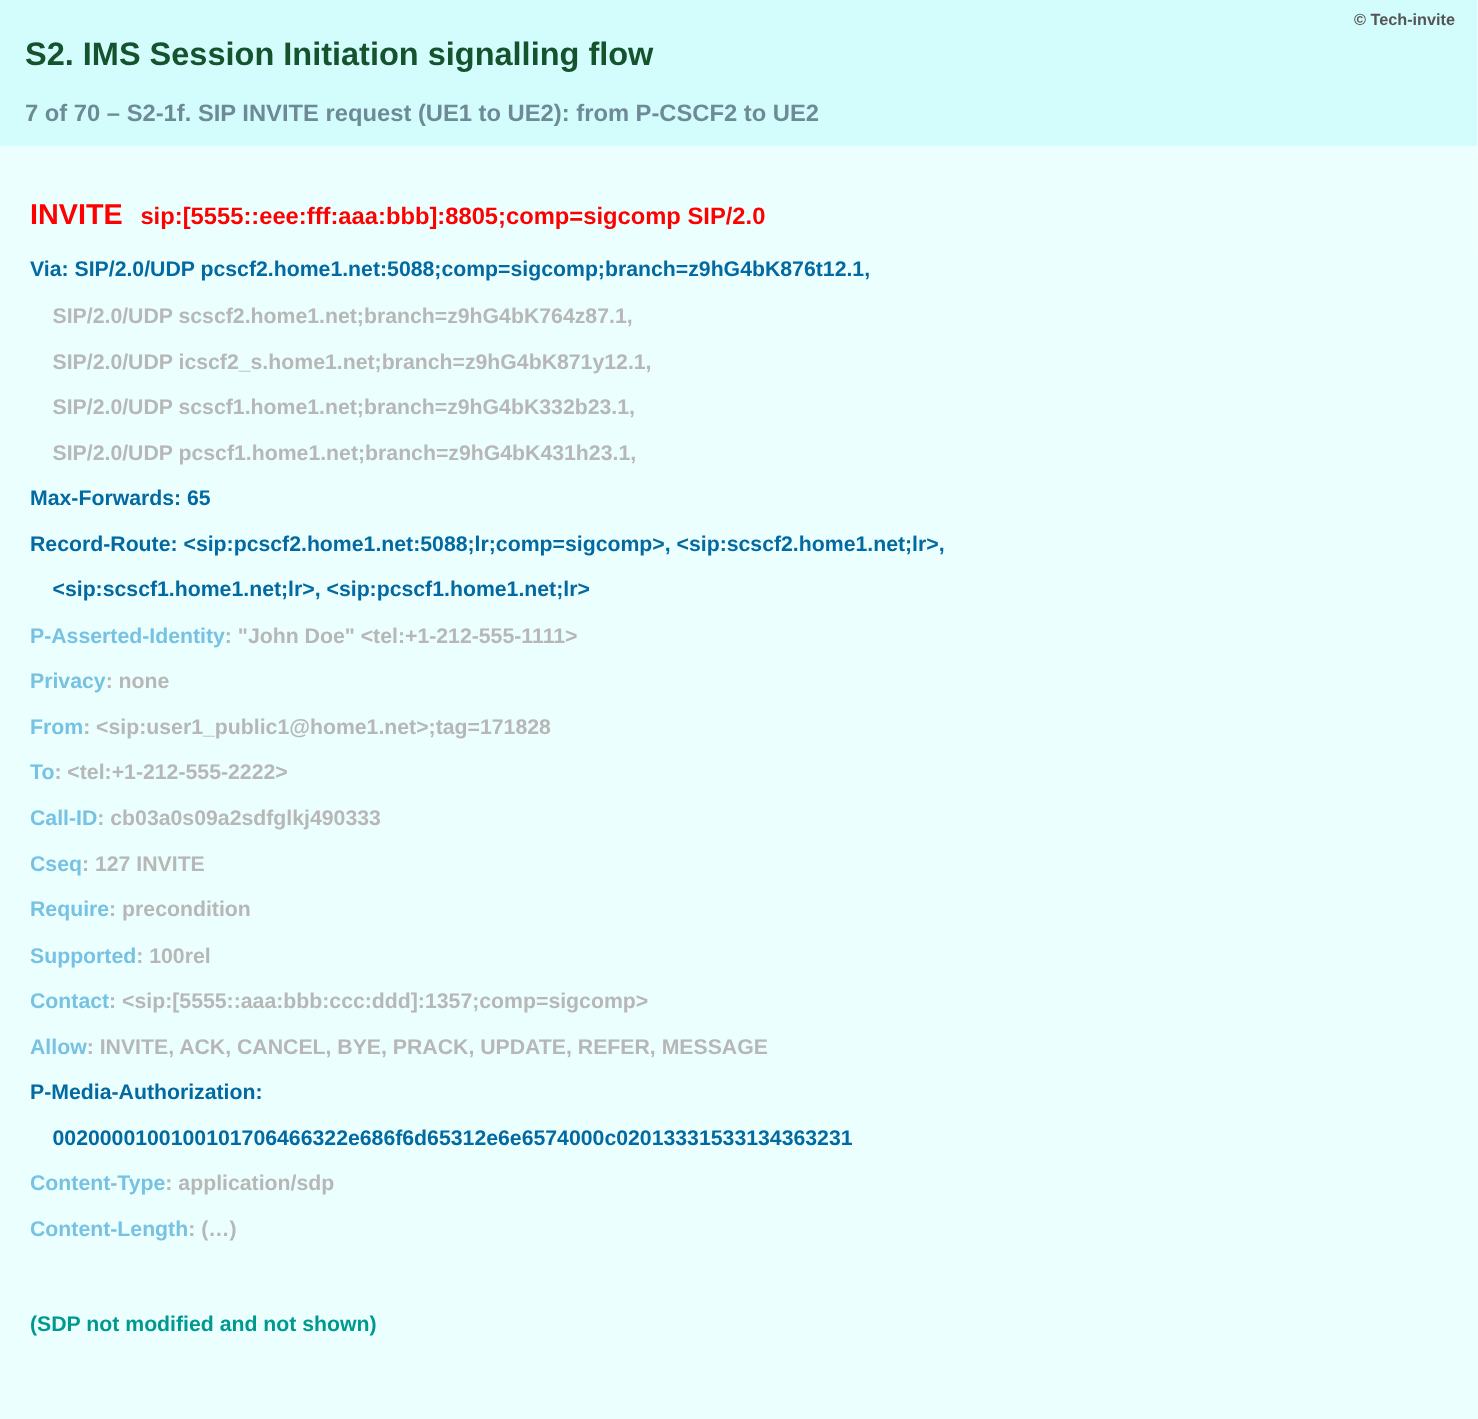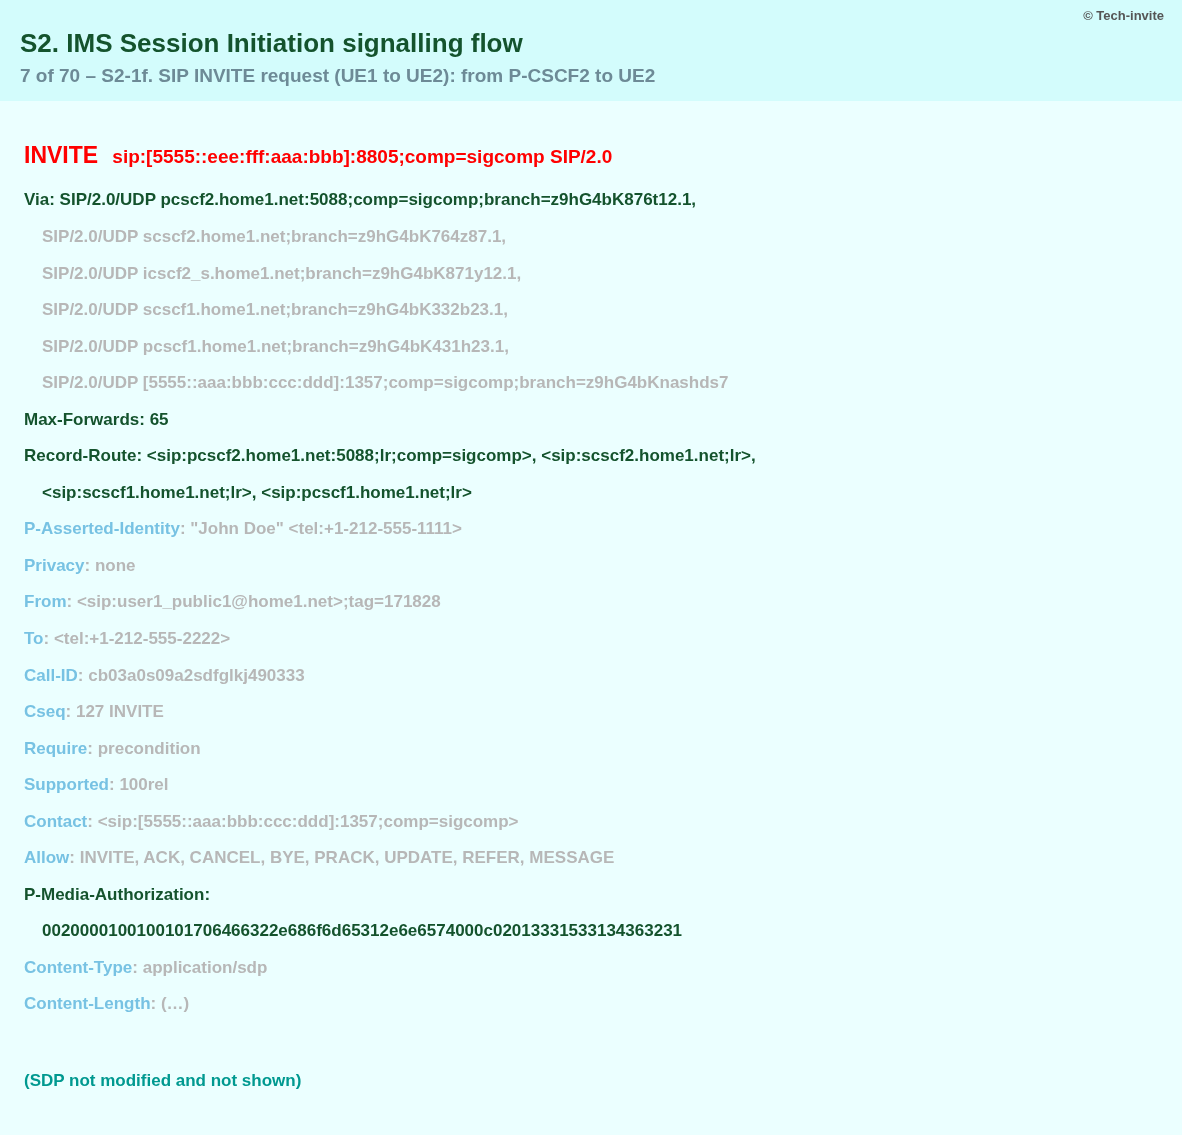--- a/index.html
+++ b/index.html
@@ -30,21 +30,21 @@
     color: #14532d;
     font-size: 26px;
     font-weight: bold;
     margin: 0;
     padding-top: 4px;
   }
   .title-sub {
     color: #6d8a96;
     font-size: 19px;
     font-weight: bold;
-    margin-top: 6px;
+    margin-top: 22px;
   }
   .content {
     background: #ebffff;
     padding: 30px 24px 90px 24px;
     line-height: 2.15;
     font-size: 17px;
     font-weight: bold;
   }
   .invite-line {
     margin-bottom: 2px;
@@ -54,21 +54,21 @@
     font-size: 23px;
     font-weight: bold;
     text-align: right;
   }
   .invite-uri {
     color: #ff0000;
     font-size: 19px;
     font-weight: bold;
   }
   .hdr-dark {
-    color: #14532d;
+    color: #0369a1;
   }
   .hdr-grey {
     color: #b7b7b7;
   }
   .hdr-blue {
     color: #77c2e3;
   }
   .hdr-teal {
     color: #009990;
   }
@@ -96,21 +96,20 @@
       <span class="invite-method">INVITE</span>
       <span>&nbsp;</span>
       <span class="invite-uri">sip:[5555::eee:fff:aaa:bbb]:8805;comp=sigcomp SIP/2.0</span>
     </div>
 
     <div class="hdr-dark">Via: SIP/2.0/UDP pcscf2.home1.net:5088;comp=sigcomp;branch=z9hG4bK876t12.1,</div>
     <div class="hdr-grey indent">SIP/2.0/UDP scscf2.home1.net;branch=z9hG4bK764z87.1,</div>
     <div class="hdr-grey indent">SIP/2.0/UDP icscf2_s.home1.net;branch=z9hG4bK871y12.1,</div>
     <div class="hdr-grey indent">SIP/2.0/UDP scscf1.home1.net;branch=z9hG4bK332b23.1,</div>
     <div class="hdr-grey indent">SIP/2.0/UDP pcscf1.home1.net;branch=z9hG4bK431h23.1,</div>
-    <div class="hdr-grey indent">SIP/2.0/UDP [5555::aaa:bbb:ccc:ddd]:1357;comp=sigcomp;branch=z9hG4bKnashds7</div>
 
     <div class="hdr-dark">Max-Forwards: 65</div>
 
     <div class="hdr-dark">Record-Route: &lt;sip:pcscf2.home1.net:5088;lr;comp=sigcomp&gt;, &lt;sip:scscf2.home1.net;lr&gt;,</div>
     <div class="hdr-dark indent">&lt;sip:scscf1.home1.net;lr&gt;, &lt;sip:pcscf1.home1.net;lr&gt;</div>
 
     <div>
       <span class="hdr-blue">P-Asserted-Identity</span><span class="hdr-grey">: "John Doe" &lt;tel:+1-212-555-1111&gt;</span>
     </div>
     <div>

